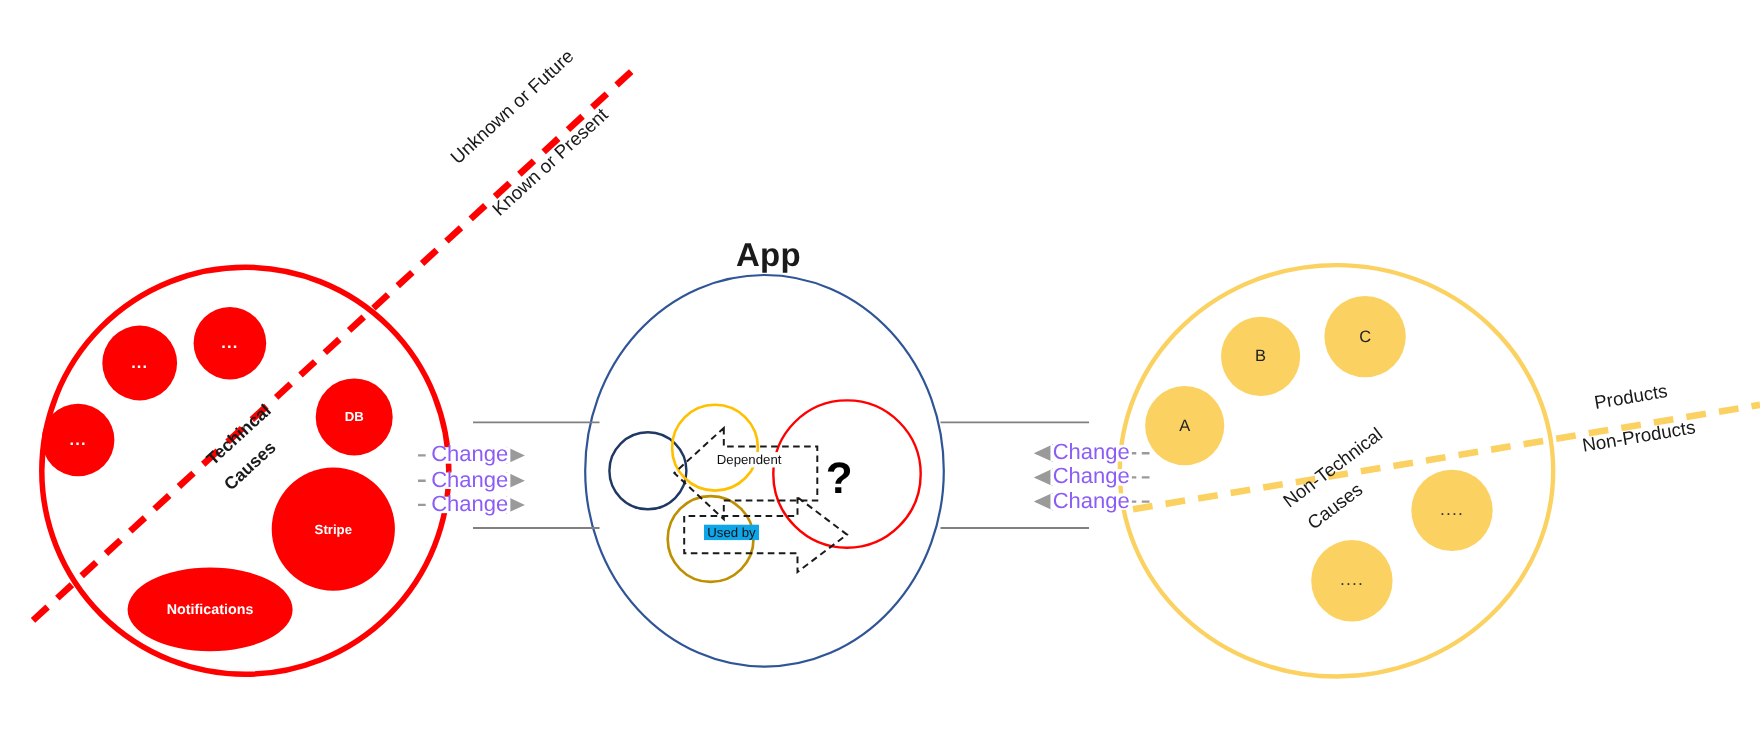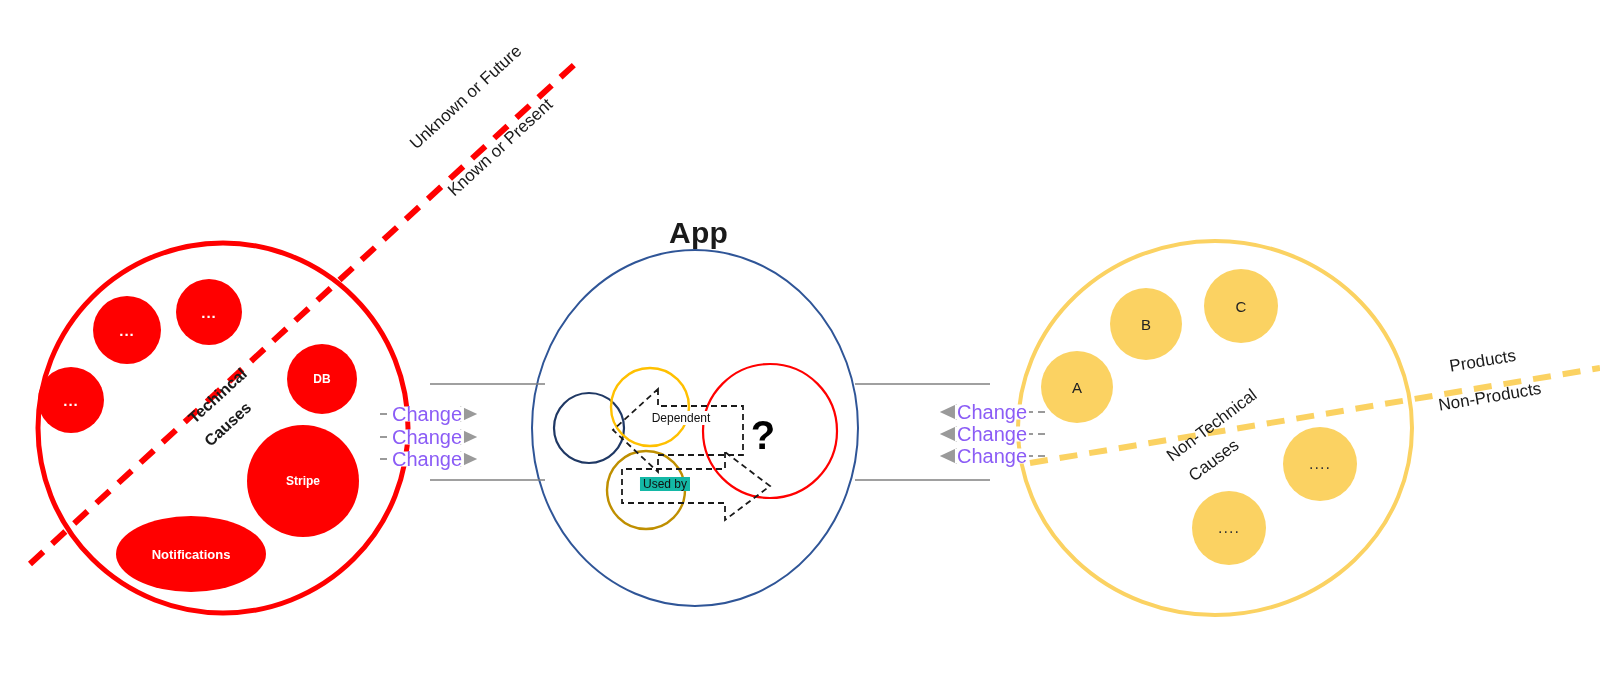--- a/index.html
+++ b/index.html
@@ -185,21 +185,21 @@
   <div class="lbl bubble-text center-block" style="left:303px; top:481px;">Stripe</div>
   <div class="lbl bubble-text sm center-block" style="left:191px; top:554px;">Notifications</div>
 
   <div class="lbl ybubble-text center-block" style="left:1077px; top:387px;">A</div>
   <div class="lbl ybubble-text center-block" style="left:1146px; top:324px;">B</div>
   <div class="lbl ybubble-text center-block" style="left:1241px; top:306px;">C</div>
   <div class="lbl ybubble-text dots center-block" style="left:1320px; top:464px;">....</div>
   <div class="lbl ybubble-text dots center-block" style="left:1229px; top:528px;">....</div>
 
   <div class="lbl box-lbl center-block" style="left:681px; top:418px; background:#ffffff; padding:0 3px;">Dependent</div>
-  <div class="lbl box-lbl center-block" style="left:665px; top:484px; background:#14b8a6; padding:0 3px;">Used by</div>
+  <div class="lbl box-lbl center-block" style="left:665px; top:484px; background:#0ea5e9; padding:0 3px;">Used by</div>
 
   <div class="lbl qmark center-block" style="left:763px; top:435px;">?</div>
 
   <div class="lbl change-lbl center-block" style="left:427px; top:414px;">Change</div>
   <div class="lbl change-lbl center-block" style="left:427px; top:437px;">Change</div>
   <div class="lbl change-lbl center-block" style="left:427px; top:459px;">Change</div>
 
   <div class="lbl change-lbl center-block" style="left:992px; top:412px;">Change</div>
   <div class="lbl change-lbl center-block" style="left:992px; top:434px;">Change</div>
   <div class="lbl change-lbl center-block" style="left:992px; top:456px;">Change</div>

